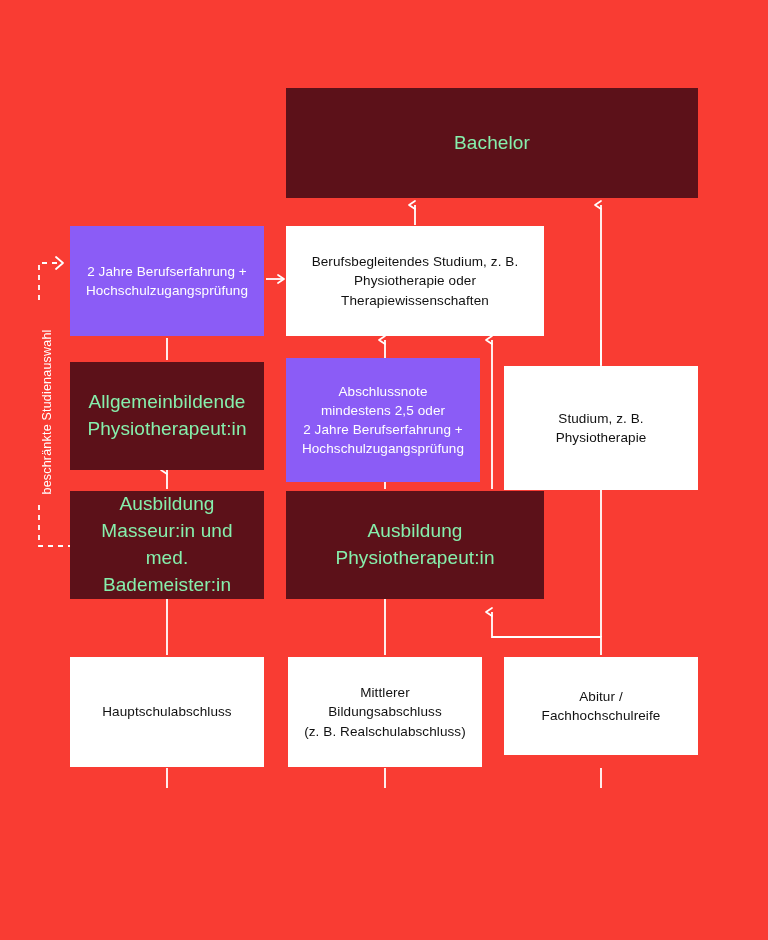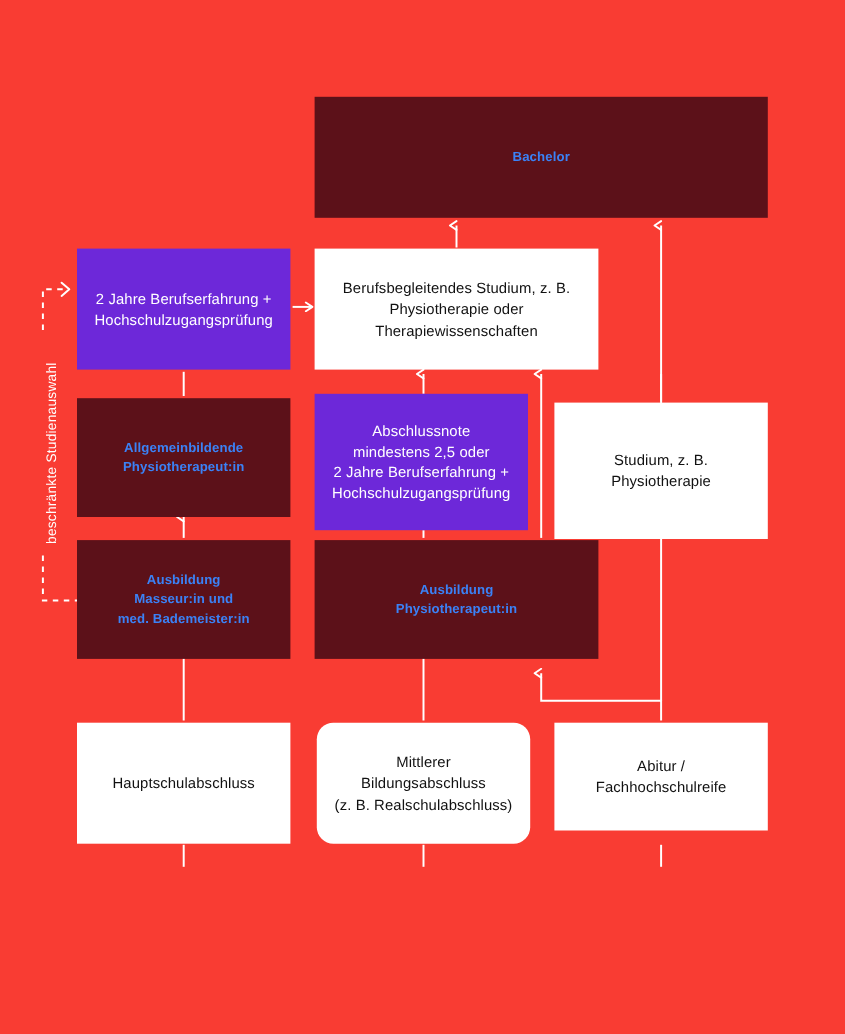--- a/index.html
+++ b/index.html
@@ -37,27 +37,27 @@
     display: flex;
     align-items: center;
     justify-content: center;
     text-align: center;
     padding: 6px 10px;
     line-height: 1.42;
     white-space: pre-line;
   }
   .node.dark {
     background: #5C1119;
-    color: #3b82f6;
-    font-weight: 700;
-    font-size: 12px;
+    color: #86efac;
+    font-weight: 400;
+    font-size: 19px;
     letter-spacing: 0.1px;
   }
   .node.mid {
-    background: #6d28d9;
+    background: #8b5cf6;
     color: #FFFFFF;
     font-weight: 400;
     font-size: 13.5px;
     letter-spacing: 0.1px;
   }
   .node.white {
     background: #ffffff;
     color: #111111;
     font-weight: 400;
     font-size: 13.5px;
@@ -170,21 +170,21 @@
 
   <div class="node dark" style="left:70px; top:491px; width:194px; height:108px;">Ausbildung
 Masseur:in und
 med. Bademeister:in</div>
 
   <div class="node dark" style="left:286px; top:491px; width:258px; height:108px;">Ausbildung
 Physiotherapeut:in</div>
 
   <div class="node white" style="left:70px; top:657px; width:194px; height:110px;">Hauptschulabschluss</div>
 
-  <div class="node white" style="left:288px; top:657px; width:194px; height:110px;border-radius:15px;">Mittlerer
+  <div class="node white" style="left:288px; top:657px; width:194px; height:110px;">Mittlerer
 Bildungsabschluss
 (z. B. Realschulabschluss)</div>
 
   <div class="node white" style="left:504px; top:657px; width:194px; height:98px;">Abitur /
 Fachhochschulreife</div>
 
 
 </div>
 
 </body></html>

